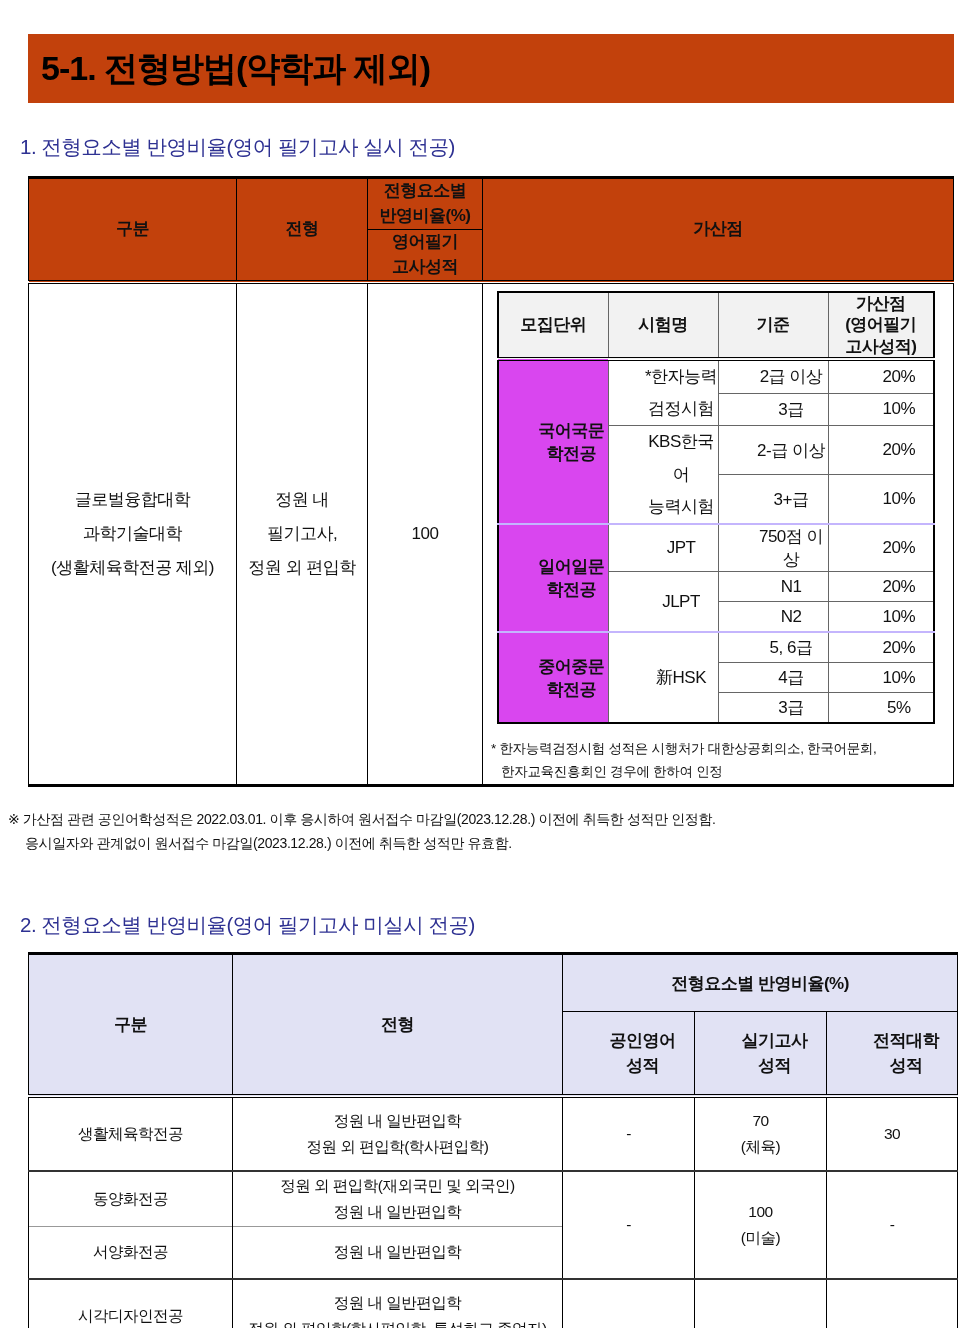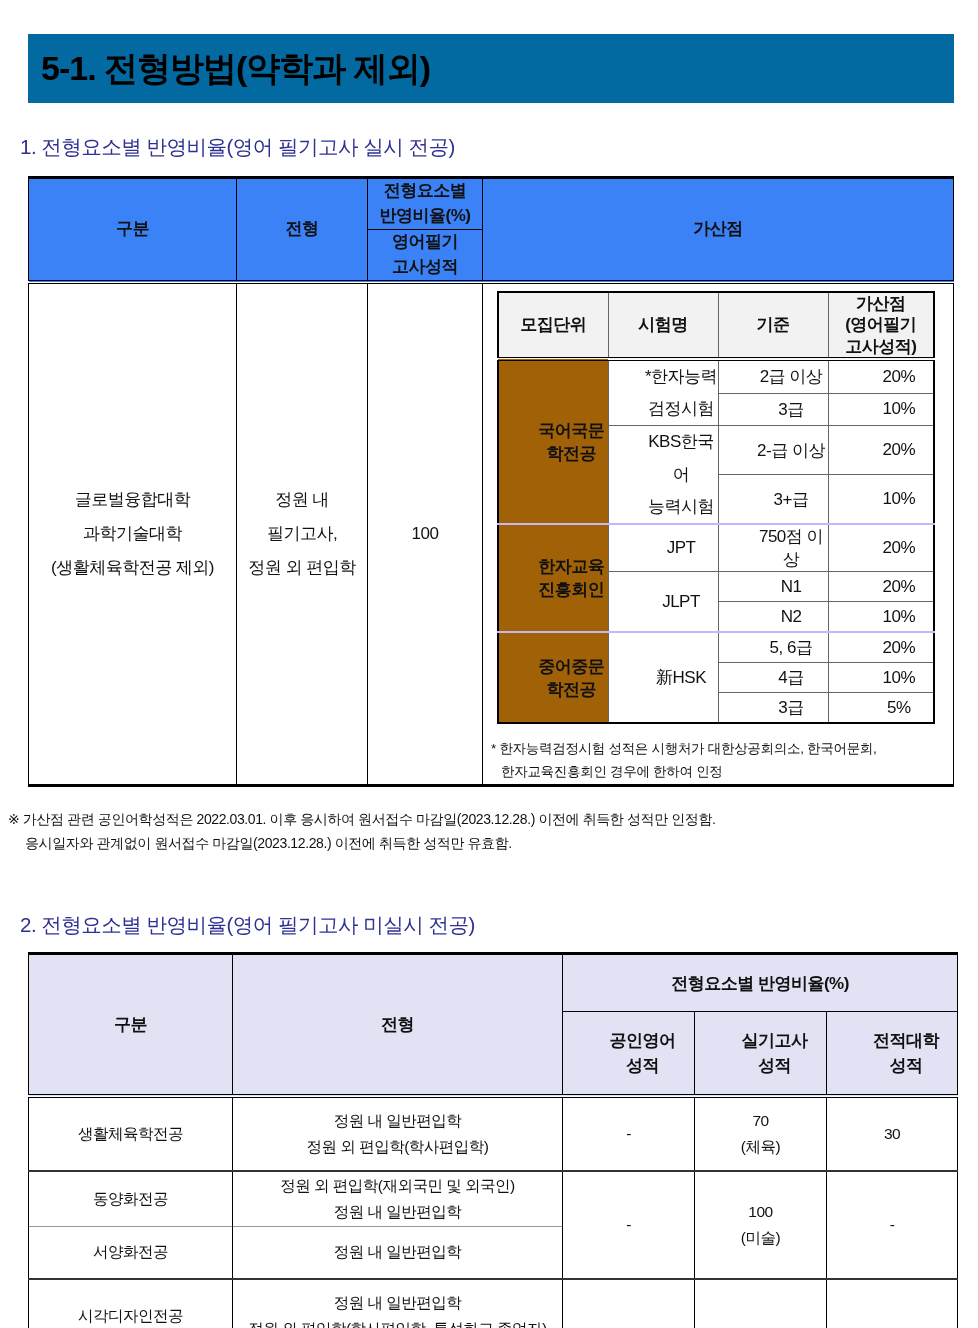--- a/index.html
+++ b/index.html
@@ -3,50 +3,50 @@
 <meta charset="utf-8">
 <style>
   html,body { margin:0; padding:0; background:#ffffff; }
   body {
     width:978px; height:1328px; overflow:hidden;
     font-family:"Liberation Sans","DejaVu Sans",sans-serif;
     color:#111;
   }
   .title-bar {
     margin:34px 0 0 28px; width:926px; height:69px;
-    background:#0369a1; box-sizing:border-box;
+    background:#c2410c; box-sizing:border-box;
     display:flex; align-items:center; padding-left:13px;
     font-size:34px; font-weight:bold; letter-spacing:-1px; color:#000;
   }
   .sec-heading {
     margin:30px 0 0 20px; font-size:20.5px; font-weight:normal;
     color:#2e3192; letter-spacing:-0.5px;
   }
   .sec-heading.s2 { margin-top:56px; }
   .pre { white-space:pre-line; }
 
   
   table { border-collapse:collapse; table-layout:fixed; }
   .t1 { margin:15px 0 0 28px; width:926px; border-top:3px solid #000; border-bottom:3px solid #000; }
   .t1 th, .t1 td { border:1px solid #000; padding:0; }
   .t1 thead th {
-    background:#3b82f6; font-size:17px; font-weight:bold; height:50px;
+    background:#c2410c; font-size:17px; font-weight:bold; height:50px;
     border-bottom:4px double #000; line-height:1.45; letter-spacing:-0.5px;
   }
   .t1 thead th.ratio-top { border-bottom:1px solid #000; }
   .t1 tbody td { font-size:17px; text-align:center; vertical-align:middle; letter-spacing:-0.5px; }
   .t1 td.big-line { line-height:2.0; }
   .t1 td.c-bonus { vertical-align:top; text-align:left; }
 
   
   .nested { width:438px; margin:7px 0 0 14px; border:2px solid #000; }
   .nested th, .nested td { border:1px solid #666; font-size:14px; text-align:center; vertical-align:middle; padding:0; letter-spacing:-0.5px; }
   .nested thead th { background:#f2f2f2; font-weight:bold; height:46px; border-bottom:4px double #000; line-height:1.25; }
   .nested tbody td { height:29px;padding-left:36px; }
-  .nested td.unit { background:#a16207; font-weight:bold; }
+  .nested td.unit { background:#d946ef; font-weight:bold; }
   .nested td.exam { line-height:1.9; }
   .nested tr.grp td { border-top:2px solid #c4b5fd; }
   .cell-footnote { margin:14px 16px 0 8px; font-size:13.5px; line-height:1.7; letter-spacing:-0.3px; }
   .cell-footnote .fn2 { padding-left:10px; }
 
   
   .note { margin:21px 18px 0 8px; font-size:14px; line-height:1.68; letter-spacing:-0.4px; }
   .note .note2 { padding-left:17px; }
 
   
@@ -139,21 +139,21 @@
               <td class="exam pre" rowspan="2">KBS한국어
 능력시험</td>
               <td>2-급 이상</td>
               <td>20%</td>
             </tr>
             <tr>
               <td>3+급</td>
               <td>10%</td>
             </tr>
             <tr class="grp">
-              <td class="unit" rowspan="3">한자교육진흥회인</td>
+              <td class="unit" rowspan="3">일어일문학전공</td>
               <td class="exam">JPT</td>
               <td>750점 이상</td>
               <td>20%</td>
             </tr>
             <tr>
               <td class="exam" rowspan="2">JLPT</td>
               <td>N1</td>
               <td>20%</td>
             </tr>
             <tr>

